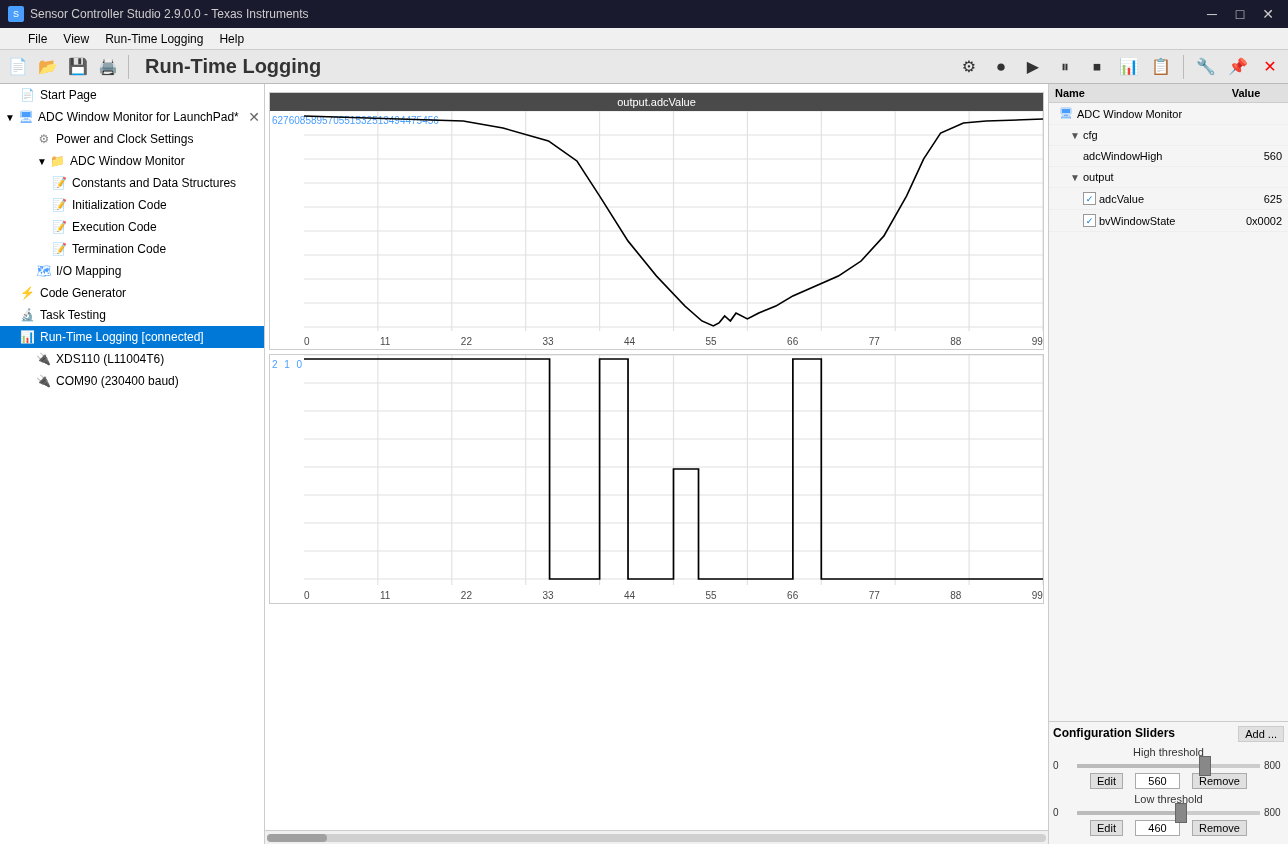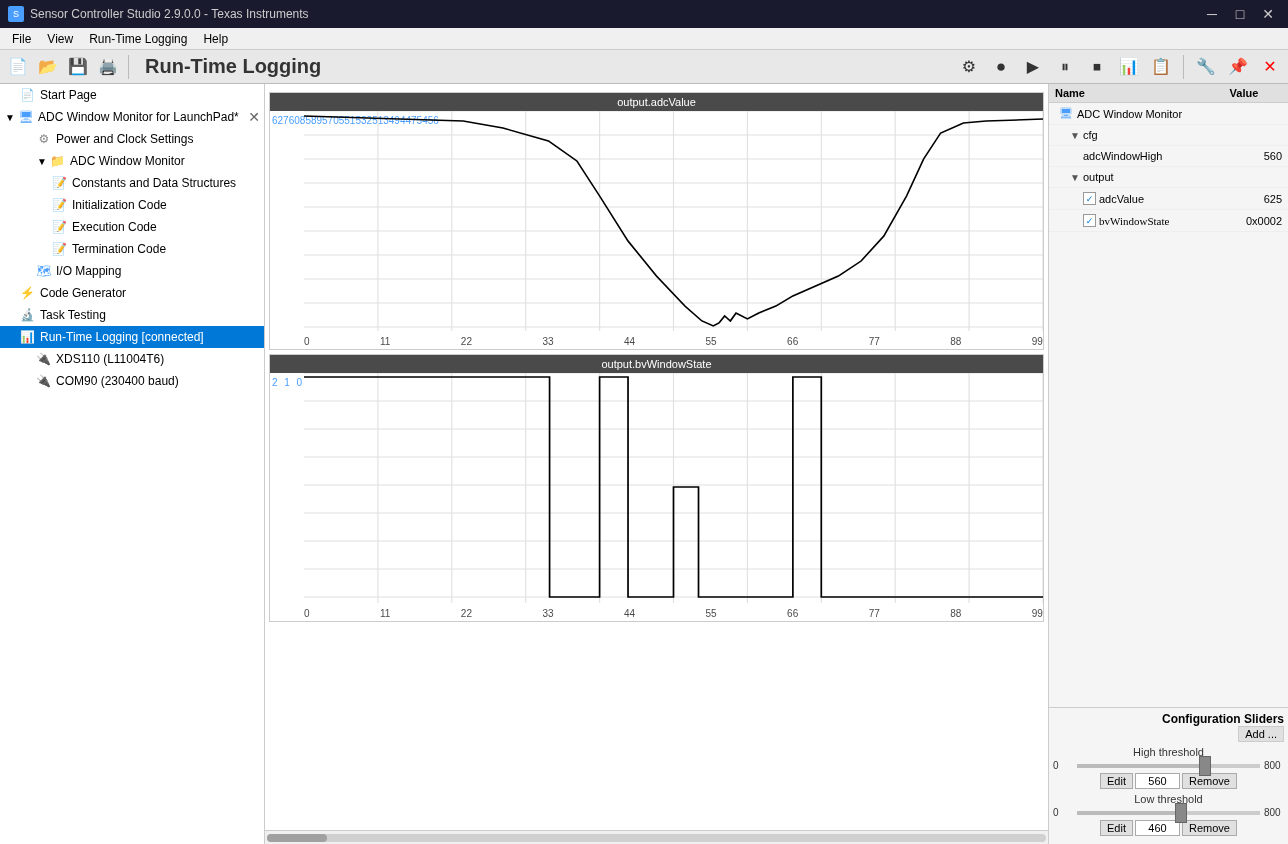--- a/index.html
+++ b/index.html
@@ -6,21 +6,21 @@
     body { font-family: 'Segoe UI', Tahoma, Geneva, Verdana, sans-serif; font-size: 12px; background: #f0f0f0; overflow: hidden; width: 1288px; height: 844px; }
     
     
     .title-bar { display: flex; align-items: center; background: #1a1a2e; color: #ccc; height: 28px; padding: 0 8px; font-size: 12px; }
     .title-bar .app-icon { width: 16px; height: 16px; margin-right: 6px; background: #4a9eff; border-radius: 2px; display: flex; align-items: center; justify-content: center; font-size: 9px; color: white; flex-shrink: 0; }
     .title-bar .app-title { flex: 1; font-size: 12px; }
     .title-bar .win-controls { display: flex; gap: 4px; }
     .win-btn { width: 24px; height: 18px; background: transparent; border: none; color: #ccc; cursor: pointer; display: flex; align-items: center; justify-content: center; font-size: 14px; }
     
     
-    .menu-bar { display: flex; align-items: center; background: #f0f0f0; height: 22px; border-bottom: 1px solid #ccc; padding: 0 4px; }
+    .menu-bar { display: flex; align-items: center; background: #f0f0f0; height: 22px; border-bottom: 1px solid #ccc; padding: 0 20px; }
     .menu-item { padding: 2px 8px; font-size: 12px; cursor: pointer; }
     
     
     .toolbar { display: flex; align-items: center; background: #e8e8e8; height: 34px; border-bottom: 1px solid #bbb; padding: 0 4px; gap: 2px; }
     .toolbar-section { display: flex; align-items: center; gap: 2px; }
     .toolbar-separator { width: 1px; height: 24px; background: #bbb; margin: 0 4px; }
     .tb-btn { width: 28px; height: 28px; background: transparent; border: 1px solid transparent; cursor: pointer; display: flex; align-items: center; justify-content: center; font-size: 16px; color: #333; border-radius: 2px; }
     .toolbar-title { font-size: 20px; font-weight: bold; color: #333; margin-left: 10px; flex: 1; }
     .toolbar-right { display: flex; align-items: center; gap: 4px; margin-left: auto; }
     
@@ -61,30 +61,30 @@
     .panel-table th { background: #e0e0e0; padding: 3px 6px; text-align: left; font-size: 11px; border-bottom: 1px solid #ccc; }
     .panel-table td { padding: 2px 6px; font-size: 11px; border-bottom: 1px solid #eee; }
     .panel-tree-item { display: flex; align-items: center; padding: 2px 4px; font-size: 11px; }
     .panel-tree-item .tree-arrow { color: #555; }
     .panel-value { color: #000; text-align: right; padding-right: 8px; }
     .checkbox-icon { width: 13px; height: 13px; border: 1px solid #999; display: inline-flex; align-items: center; justify-content: center; margin-right: 3px; font-size: 9px; background: white; }
     .checked::after { content: '✓'; color: #0078d7; }
     
     
     .config-sliders { border-top: 1px solid #ccc; padding: 4px; background: #f5f5f5; }
-    .config-header { display: flex; justify-content: space-between; align-items: flex-end; margin-bottom: 4px; font-size: 12px; font-weight: bold; flex-direction: column; }
+    .config-header { display: flex; justify-content: space-between; align-items: flex-start; margin-bottom: 4px; font-size: 12px; font-weight: bold; }
     .add-btn { background: #e0e0e0; border: 1px solid #ccc; padding: 1px 6px; font-size: 11px; cursor: pointer; }
     .slider-section { margin-bottom: 4px; }
     .slider-label { font-size: 11px; text-align: center; margin-bottom: 2px; color: #333; }
     .slider-row { display: flex; align-items: center; gap: 4px; }
     .slider-min-max { font-size: 10px; color: #333; min-width: 20px; }
     .slider-track { flex: 1; height: 4px; background: #ccc; position: relative; cursor: pointer; }
     .slider-fill { height: 100%; background: #bbb; }
     .slider-thumb { width: 12px; height: 20px; background: #888; position: absolute; top: -8px; cursor: pointer; border: 1px solid #666; }
-    .slider-controls { display: flex; align-items: flex-start; gap: 2px; margin-top: 2px; justify-content: center; }
+    .slider-controls { display: flex; align-items: flex-start; gap: 12px; margin-top: 2px; justify-content: center; }
     .slider-edit-btn { background: #e0e0e0; border: 1px solid #aaa; padding: 1px 6px; font-size: 11px; cursor: pointer; }
     .slider-value-input { width: 45px; border: 1px solid #aaa; padding: 1px 3px; font-size: 11px; text-align: center; }
     .slider-remove-btn { background: #e0e0e0; border: 1px solid #aaa; padding: 1px 6px; font-size: 11px; cursor: pointer; }
     
     
     .horizontal-scroll { height: 14px; background: #f0f0f0; border-top: 1px solid #ccc; display: flex; align-items: center; padding: 0 2px; }
     .scroll-track { flex: 1; height: 8px; background: #d0d0d0; border-radius: 4px; position: relative; }
     .scroll-thumb { width: 60px; height: 8px; background: #a0a0a0; border-radius: 4px; }
     
     .grid-line { stroke: #e0e0e0; stroke-width: 1; }
@@ -302,21 +302,20 @@
           <span>44</span>
           <span>55</span>
           <span>66</span>
           <span>77</span>
           <span>88</span>
           <span>99</span>
         </div>
       </div>
 
       <div class="chart-container">
-        <div class="chart-title">output.bvWindowState</div>
         <div class="chart-body">
           <div class="chart-y-axis" style="justify-content:space-between;">
             <span style="color:#4a9eff;">2</span>
             <span></span>
             <span></span>
             <span></span>
             <span style="color:#4a9eff;">1</span>
             <span></span>
             <span></span>
             <span></span>
@@ -447,21 +446,21 @@
               <div class="panel-tree-item" style="padding-left:28px;">
                 <span class="checkbox-icon checked"></span>
                 <span>adcValue</span>
               </div>
             </td>
             <td class="panel-value">625</td>
           </tr>
 
           <tr>
             <td>
-              <div class="panel-tree-item" style="padding-left:28px;font-family:Liberation Serif, serif;">
+              <div class="panel-tree-item" style="padding-left:28px;">
                 <span class="checkbox-icon checked"></span>
                 <span>bvWindowState</span>
               </div>
             </td>
             <td class="panel-value">0x0002</td>
           </tr>
         </tbody>
       </table>
     </div>
 

